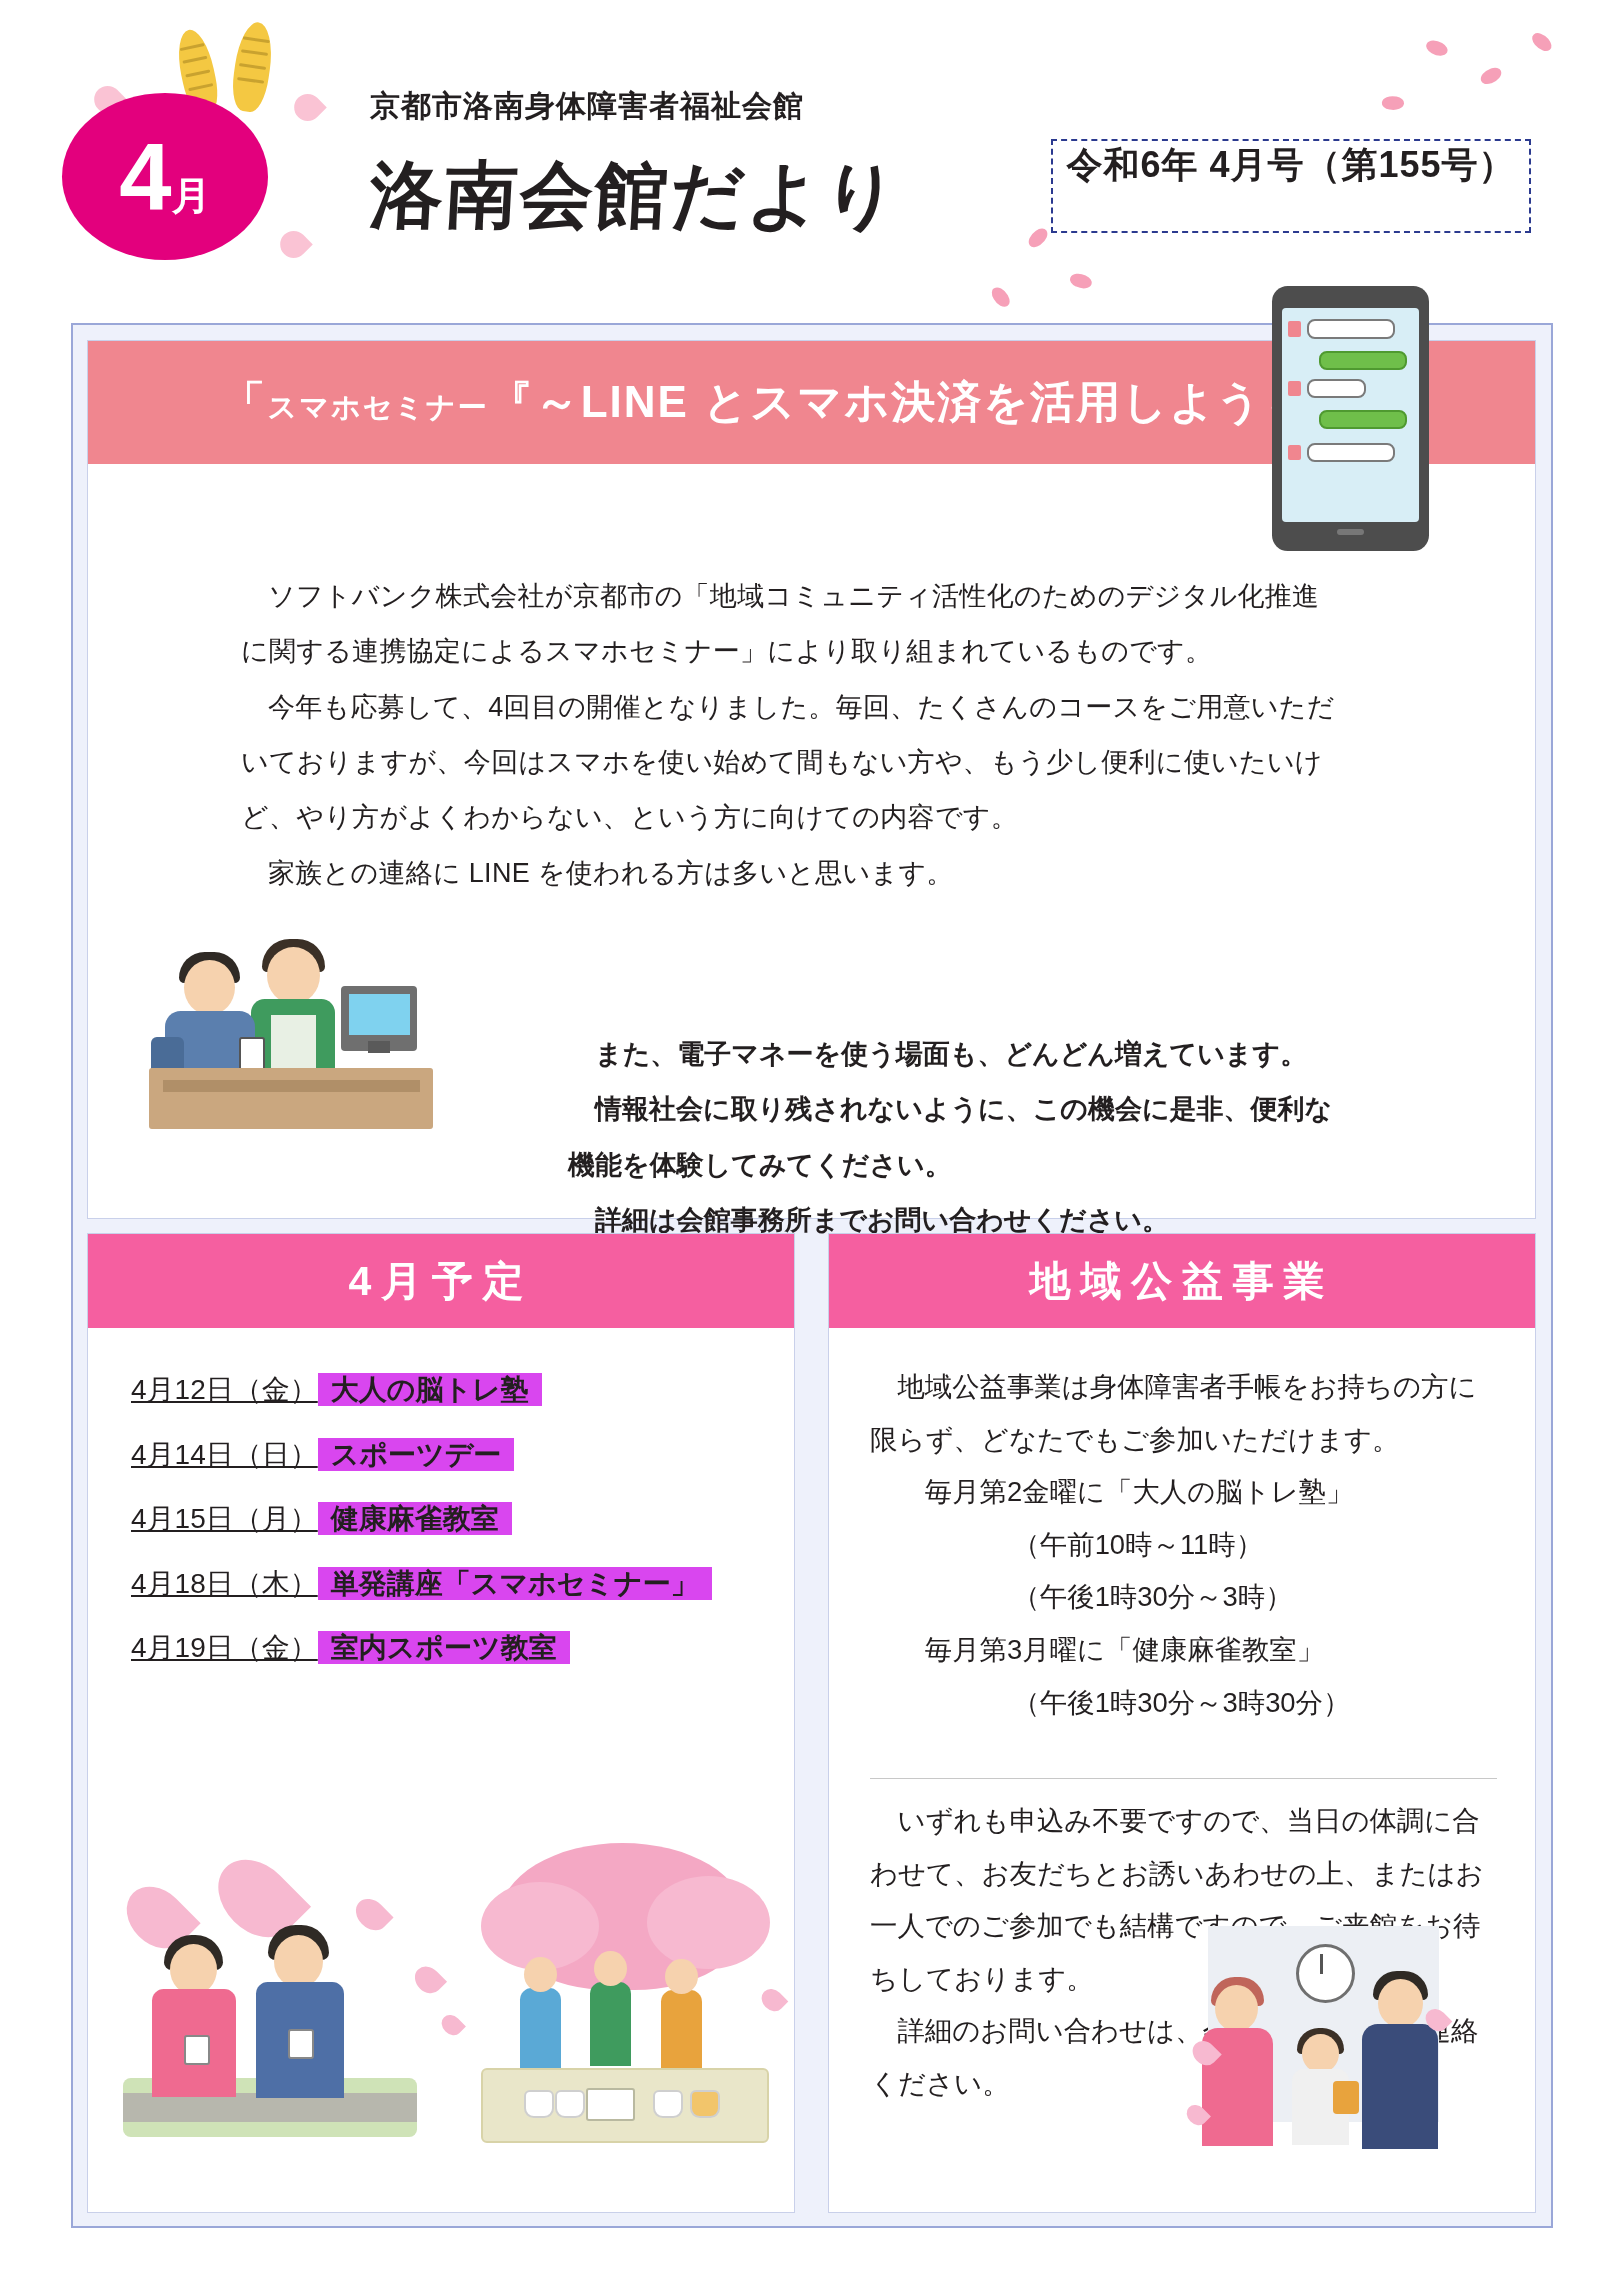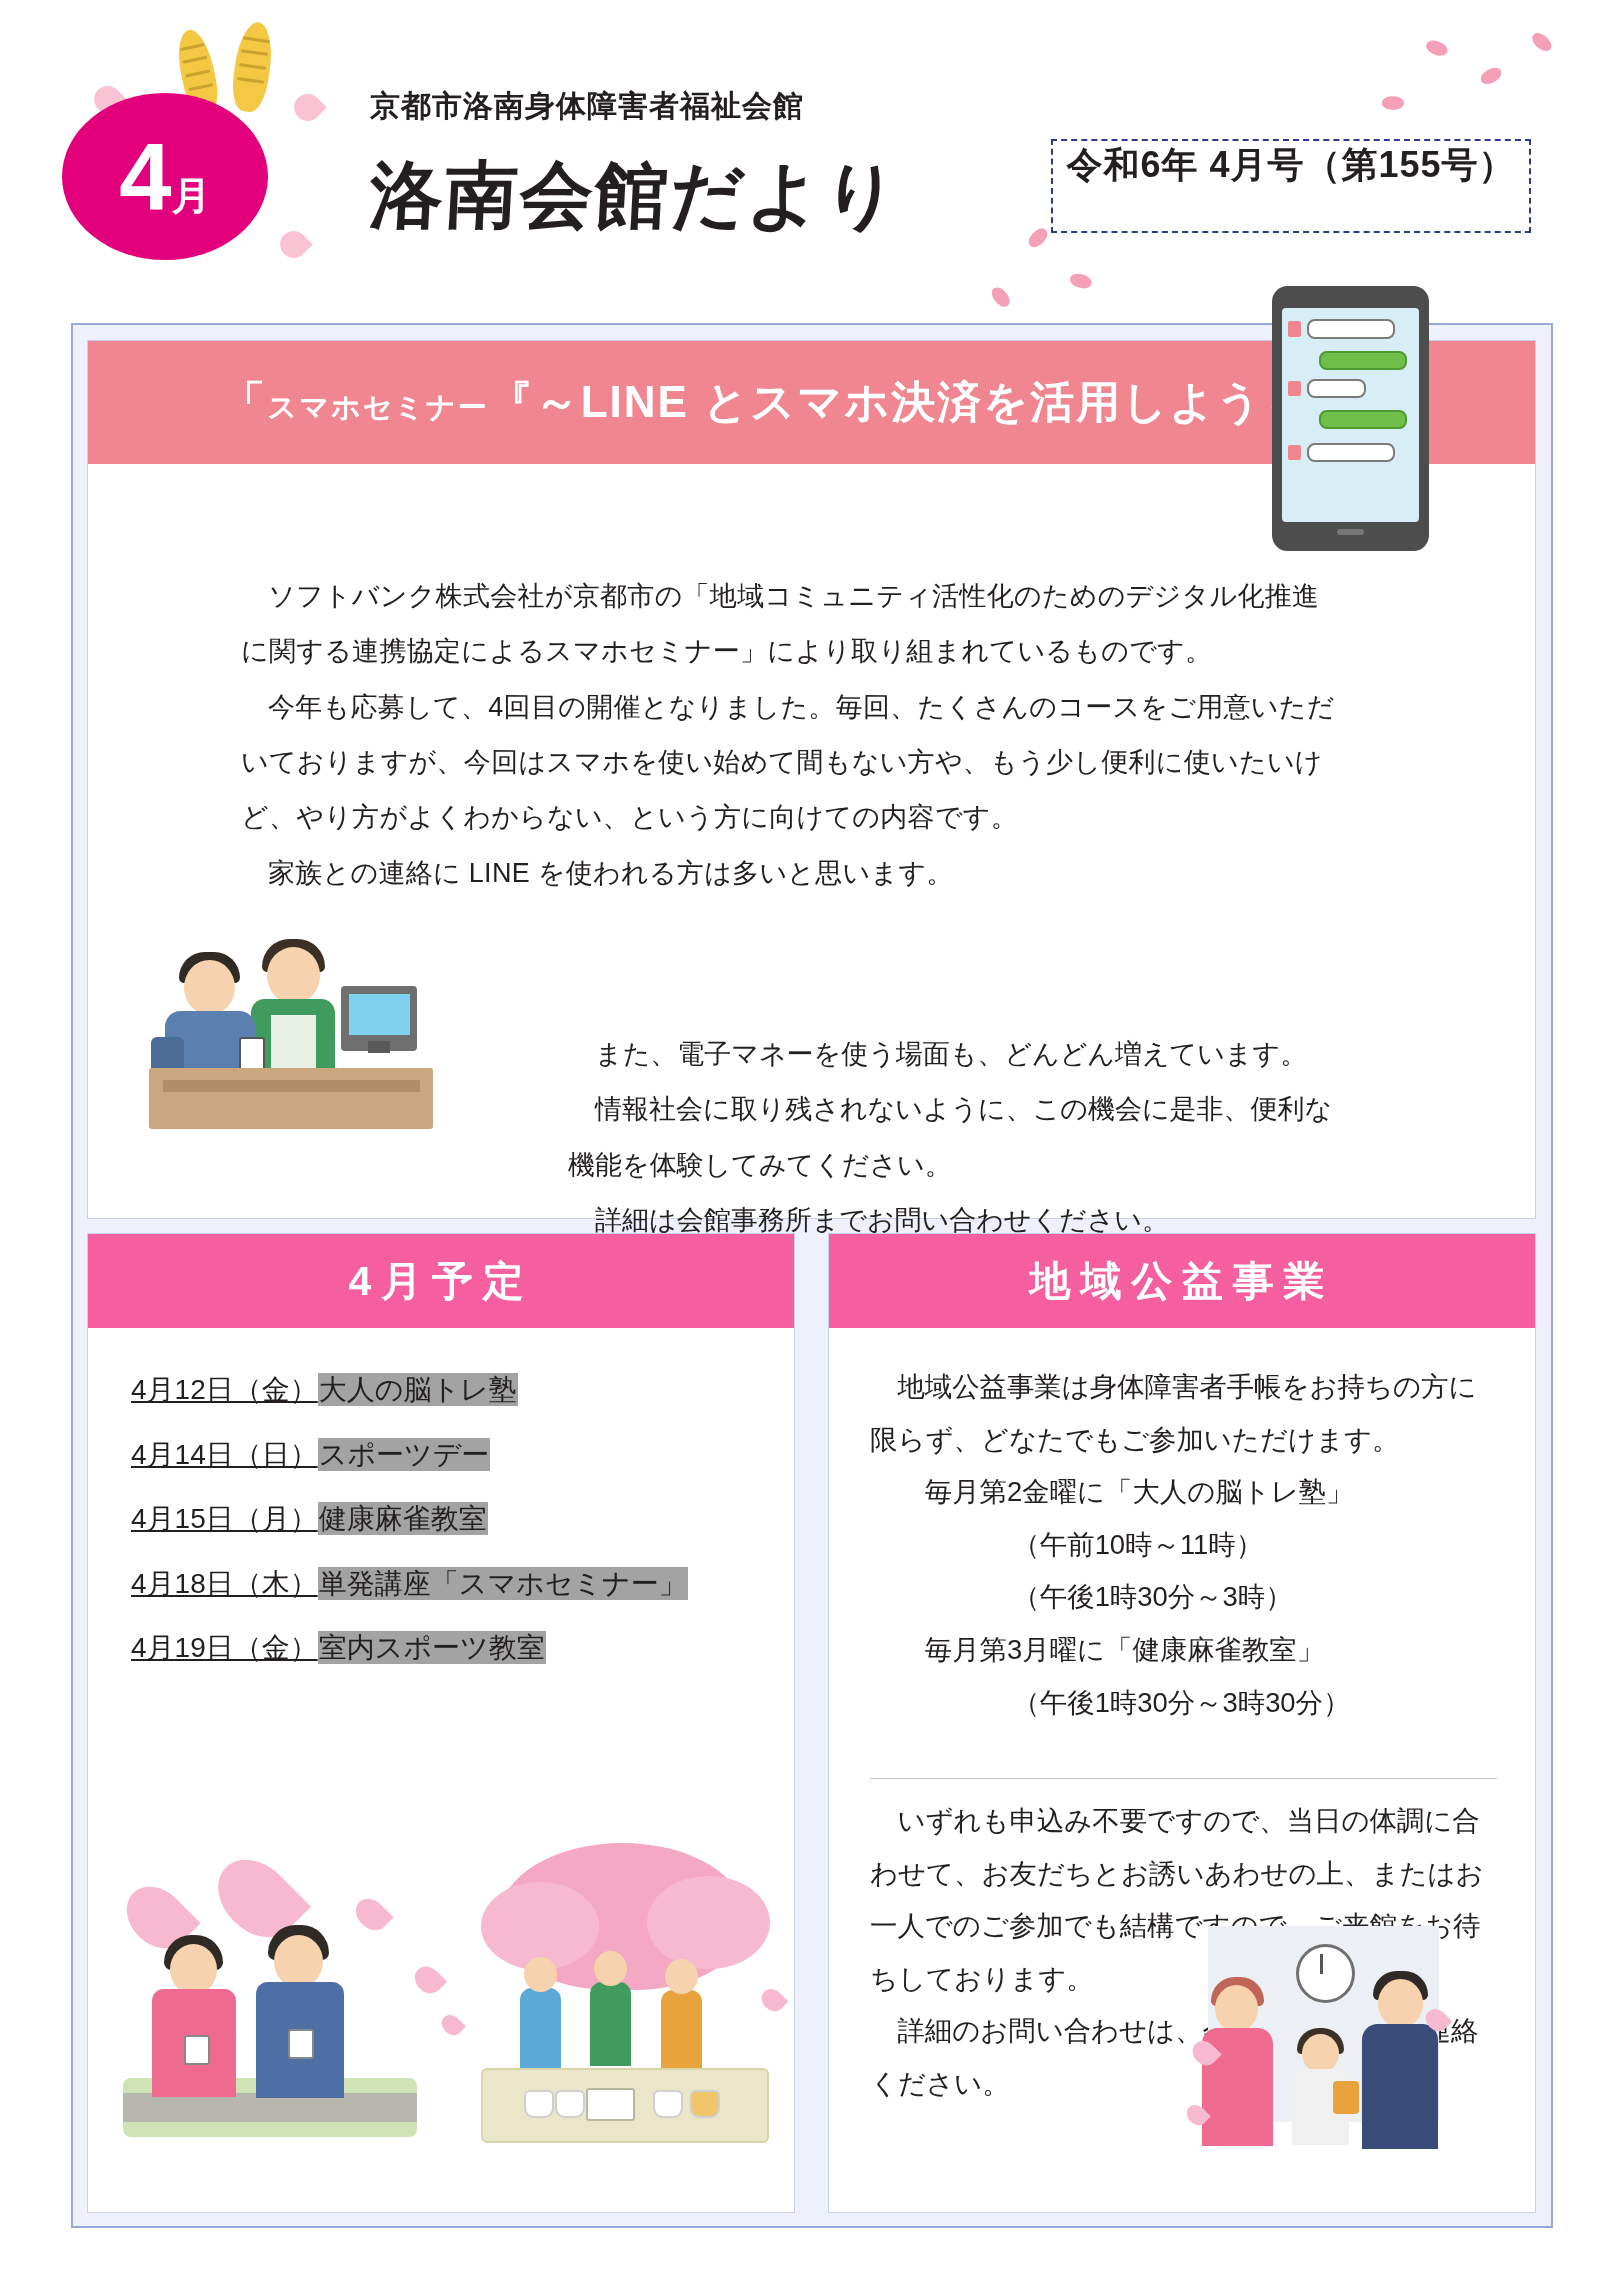--- a/index.html
+++ b/index.html
@@ -158,20 +158,21 @@
     line-height: 2.05;
     letter-spacing: 0.3px;
   }
   .seminar-body p { margin: 0; text-indent: 1em; }
   .body-lower {
     position: absolute;
     left: 480px; top: 686px;
     width: 774px;
     font-size: 27px;
     line-height: 2.05;
+    font-weight: bold;
   }
   .body-lower p { margin: 0; text-indent: 1em; }
 
   
   .phone {
     position: absolute;
     left: 1272px; top: 286px;
     width: 157px; height: 265px;
     background: #4d4d4d;
     border-radius: 15.7px;
@@ -263,22 +264,23 @@
   }
   .sched-row {
     margin-bottom: 26.5px;
     font-size: 28px;
     white-space: nowrap;
   }
   .sched-date {
     text-decoration: underline;
   }
   .sched-title {
-    background: #a3a3a3;
-    padding: 1px 1px;
+    background: #d946ef;
+    padding: 1px 13px;
+    font-weight: bold;
   }
 
   
   .pub-text {
     position: absolute;
     left: 41px; top: 127px;
     width: 627px;
     font-size: 27.4px;
     line-height: 1.92;
   }

